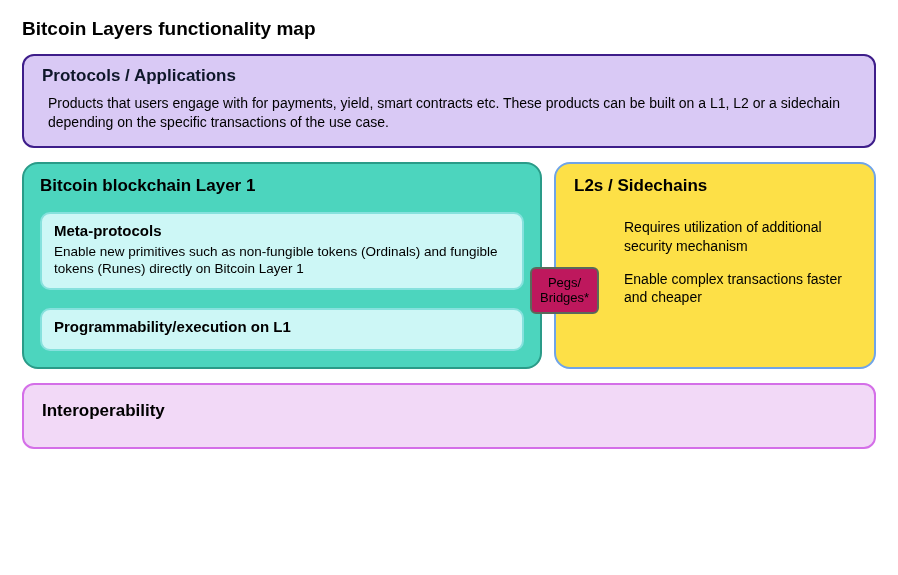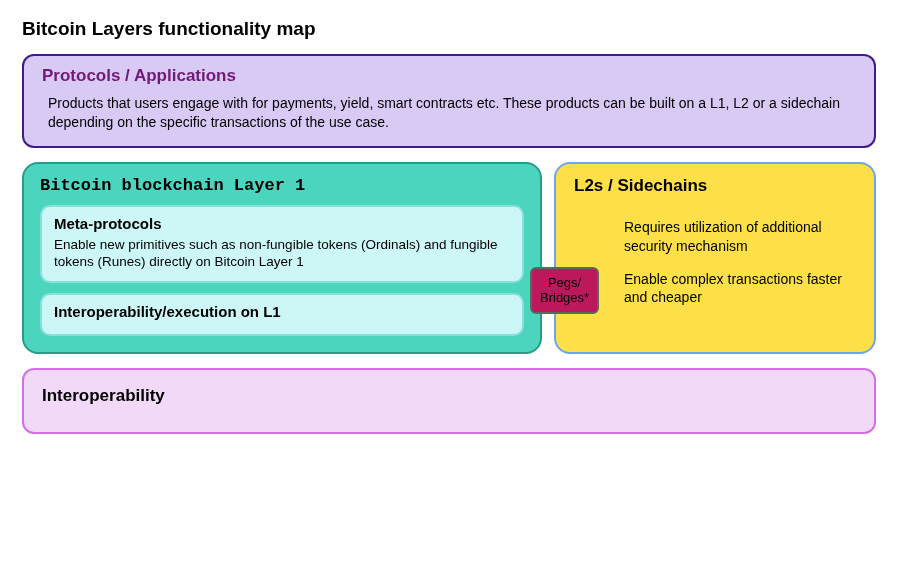--- a/index.html
+++ b/index.html
@@ -24,21 +24,21 @@
     .protocols-box {
       background: #d9c9f5;
       border: 2px solid #3e1d8a;
       border-radius: 12px;
       padding: 10px 18px 14px 18px;
       margin-bottom: 14px;
     }
     .protocols-title {
       font-size: 17px;
       font-weight: bold;
-      color: #701a75;
+      color: #0f172a;
       margin-bottom: 8px;
     }
     .protocols-desc {
       font-size: 14px;
       color: #000;
       line-height: 1.35;
       padding-left: 6px;
     }
     .middle-row {
       display: flex;
@@ -51,29 +51,28 @@
       border: 2px solid #2a9b88;
       border-radius: 16px;
       padding: 12px 16px 16px 16px;
       flex: 0 0 520px;
       position: relative;
     }
     .layer1-title {
       font-size: 17px;
       font-weight: bold;
       color: #000;
-      margin-bottom: 10px;
-      font-family: Liberation Mono, monospace;
+      margin-bottom: 16px;
     }
     .inner-box {
       background: #cdf7f6;
       border: 2px solid #86e1dd;
       border-radius: 10px;
       padding: 8px 12px 10px 12px;
-      margin-bottom: 10px;
+      margin-bottom: 18px;
     }
     .inner-box:last-child {
       margin-bottom: 0;
     }
     .inner-title {
       font-size: 15px;
       font-weight: bold;
       color: #000;
       margin-bottom: 4px;
     }
@@ -151,21 +150,21 @@
 <div class="middle-row">
   <div class="layer1-box">
     <div class="layer1-title">Bitcoin blockchain Layer 1</div>
 
     <div class="inner-box">
       <div class="inner-title">Meta-protocols</div>
       <div class="inner-desc">Enable new primitives such as non-fungible tokens (Ordinals) and fungible tokens (Runes)  directly on Bitcoin Layer 1</div>
     </div>
 
     <div class="inner-box">
-      <div class="inner-title">Interoperability/execution on L1</div>
+      <div class="inner-title">Programmability/execution on L1</div>
     </div>
   </div>
 
   <div class="l2-box">
     <div class="l2-title">L2s / Sidechains</div>
     <div class="l2-desc">
       <p>Requires utilization of additional security mechanism</p>
       <p>Enable complex transactions faster and cheaper</p>
     </div>
   </div>

